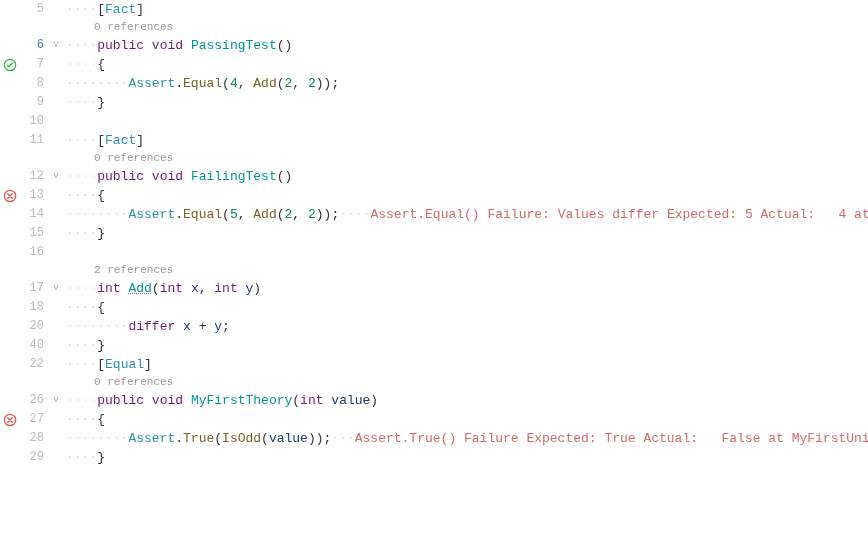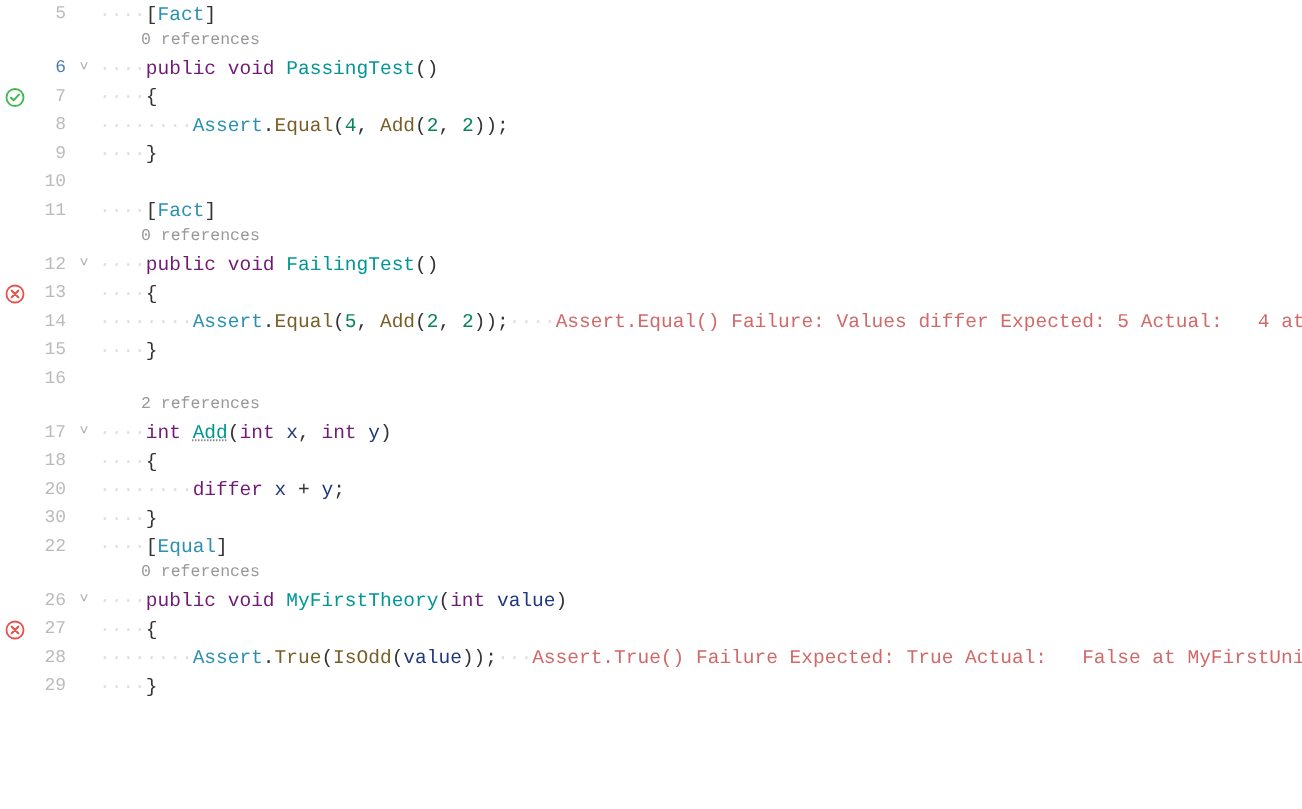--- a/index.html
+++ b/index.html
@@ -190,21 +190,21 @@
 
   <div class="line">
     <span class="glyph"></span>
     <span class="lineno">20</span>
     <span class="fold"></span>
     <span class="code"><span class="ws">········</span><span class="kw">differ</span><span> </span><span class="param">x</span><span> </span><span class="op">+</span><span> </span><span class="param">y</span><span class="op">;</span></span>
   </div>
 
   <div class="line">
     <span class="glyph"></span>
-    <span class="lineno">30</span>
+    <span class="lineno">40</span>
     <span class="fold"></span>
     <span class="code"><span class="ws">····</span><span class="op">}</span></span>
   </div>
 
 
   <div class="line">
     <span class="glyph"></span>
     <span class="lineno">22</span>
     <span class="fold"></span>
     <span class="code"><span class="ws">····</span><span class="op">[</span><span class="attr">Equal</span><span class="op">]</span></span>

